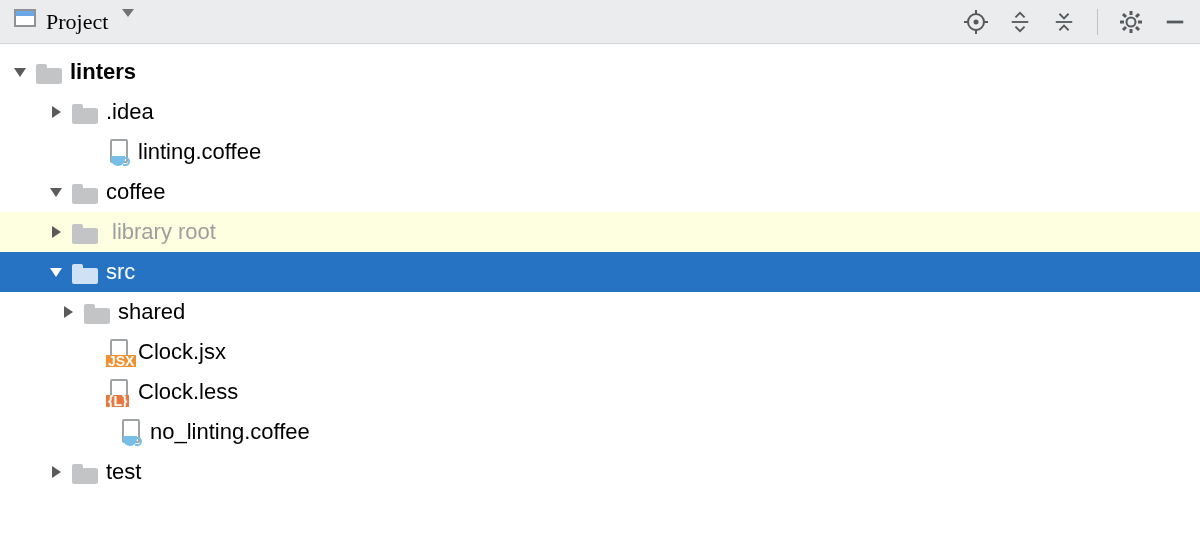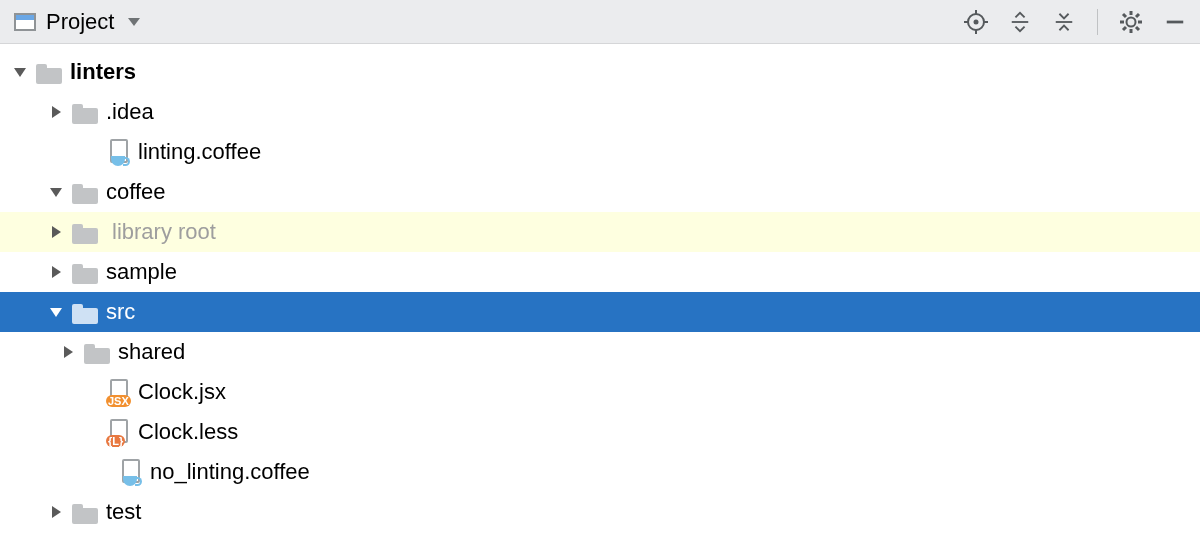--- a/index.html
+++ b/index.html
@@ -16,21 +16,21 @@
   
   .header {
     height: 44px;
     background: #ebecee;
     border-bottom: 1px solid #d5d6d8;
     display: flex;
     align-items: center;
     padding: 0 12px 0 14px;
     gap: 8px;
   }
-  .hdr-left { display: flex; align-items: center; gap: 10px; }
+  .hdr-left { display: flex; gap: 10px; font-family: Liberation Serif, serif; }
   .hdr-spacer { flex: 1; }
   .hdr-actions { display: flex; align-items: center; gap: 18px; }
   .hdr-divider { width: 1px; height: 26px; background: #c0c2c4; margin: 0 2px; }
 
   .dropdown-arrow {
     width: 0; height: 0;
     border-left: 6px solid transparent;
     border-right: 6px solid transparent;
     border-top: 8px solid #6f7375;
     margin-left: 4px;
@@ -94,22 +94,22 @@
   
   .doc-ic {
     width: 22px; height: 26px; position: relative;
   }
   .doc-ic .page {
     position:absolute; left:2px; top:0; width:18px; height:24px;
     background:#fff; border:2px solid #9fa3a6; border-radius:2px;
   }
   .doc-ic .badge {
     position:absolute; left:-2px; bottom:-2px;
-    font-size:11px; font-weight:700; line-height:10px;
-    padding:1px 2px; border-radius:6px; color:#fff;
+    font-size:14px; font-weight:700; line-height:10px;
+    padding:1px 2px; border-radius:0; color:#fff;
     font-family: Arial, sans-serif;
   }
   .badge.jsx  { background:#f2902f; }
   .badge.less { background:#e87840; }
 
   
   .doc-ic .cup {
     position:absolute; left:3px; bottom:-1px; width:14px; height:10px;
     background:#77bfe8; border-radius:0 0 7px 7px;
   }
@@ -218,71 +218,64 @@
         <span class="row-label">coffee</span>
       </span>
     </div>
     <div class="row library" style="padding-left: 50px;">
       <span class="cells">
         <span class="arrow right"></span>
         <span class="folder-ic"></span>
         <span class="row-hint">library root</span>
       </span>
     </div>
+    <div class="row selected" style="padding-left: 50px;">
+      <span class="cells">
+        <span class="arrow down"></span>
+        <span class="folder-ic"></span>
+        <span class="row-label">src</span>
+      </span>
+    </div>
+    <div class="row" style="padding-left: 62px;">
+      <span class="cells">
+        <span class="arrow right"></span>
+        <span class="folder-ic"></span>
+        <span class="row-label">shared</span>
+      </span>
+    </div>
+    <div class="row" style="padding-left: 86px;">
+      <span class="cells">
+        <span class="arrow none"></span>
+        <span class="doc-ic">
+          <span class="page"></span>
+          <span class="badge jsx">JSX</span>
+        </span>
+        <span class="row-label">Clock.jsx</span>
+      </span>
+    </div>
+    <div class="row" style="padding-left: 86px;">
+      <span class="cells">
+        <span class="arrow none"></span>
+        <span class="doc-ic">
+          <span class="page"></span>
+          <span class="badge less">{L}</span>
+        </span>
+        <span class="row-label">Clock.less</span>
+      </span>
+    </div>
+    <div class="row" style="padding-left: 86px; margin-left: 12px;">
+      <span class="cells">
+        <span class="arrow none"></span>
+        <span class="doc-ic">
+          <span class="page"></span>
+          <span class="cup"></span>
+        </span>
+        <span class="row-label">no_linting.coffee</span>
+      </span>
+    </div>
     <div class="row" style="padding-left: 50px;">
       <span class="cells">
         <span class="arrow right"></span>
         <span class="folder-ic"></span>
-        <span class="row-label">sample</span>
-      </span>
-    </div>
-    <div class="row selected" style="padding-left: 50px;">
-      <span class="cells">
-        <span class="arrow down"></span>
-        <span class="folder-ic"></span>
-        <span class="row-label">src</span>
-      </span>
-    </div>
-    <div class="row" style="padding-left: 62px;">
-      <span class="cells">
-        <span class="arrow right"></span>
-        <span class="folder-ic"></span>
-        <span class="row-label">shared</span>
-      </span>
-    </div>
-    <div class="row" style="padding-left: 86px;">
-      <span class="cells">
-        <span class="arrow none"></span>
-        <span class="doc-ic">
-          <span class="page"></span>
-          <span class="badge jsx">JSX</span>
-        </span>
-        <span class="row-label">Clock.jsx</span>
-      </span>
-    </div>
-    <div class="row" style="padding-left: 86px;">
-      <span class="cells">
-        <span class="arrow none"></span>
-        <span class="doc-ic">
-          <span class="page"></span>
-          <span class="badge less">{L}</span>
-        </span>
-        <span class="row-label">Clock.less</span>
-      </span>
-    </div>
-    <div class="row" style="padding-left: 86px; margin-left: 12px;">
-      <span class="cells">
-        <span class="arrow none"></span>
-        <span class="doc-ic">
-          <span class="page"></span>
-          <span class="cup"></span>
-        </span>
-        <span class="row-label">no_linting.coffee</span>
-      </span>
-    </div>
-    <div class="row" style="padding-left: 50px;">
-      <span class="cells">
-        <span class="arrow right"></span>
-        <span class="folder-ic"></span>
         <span class="row-label">test</span>
       </span>
     </div>
   </div>
 
 </body></html>

